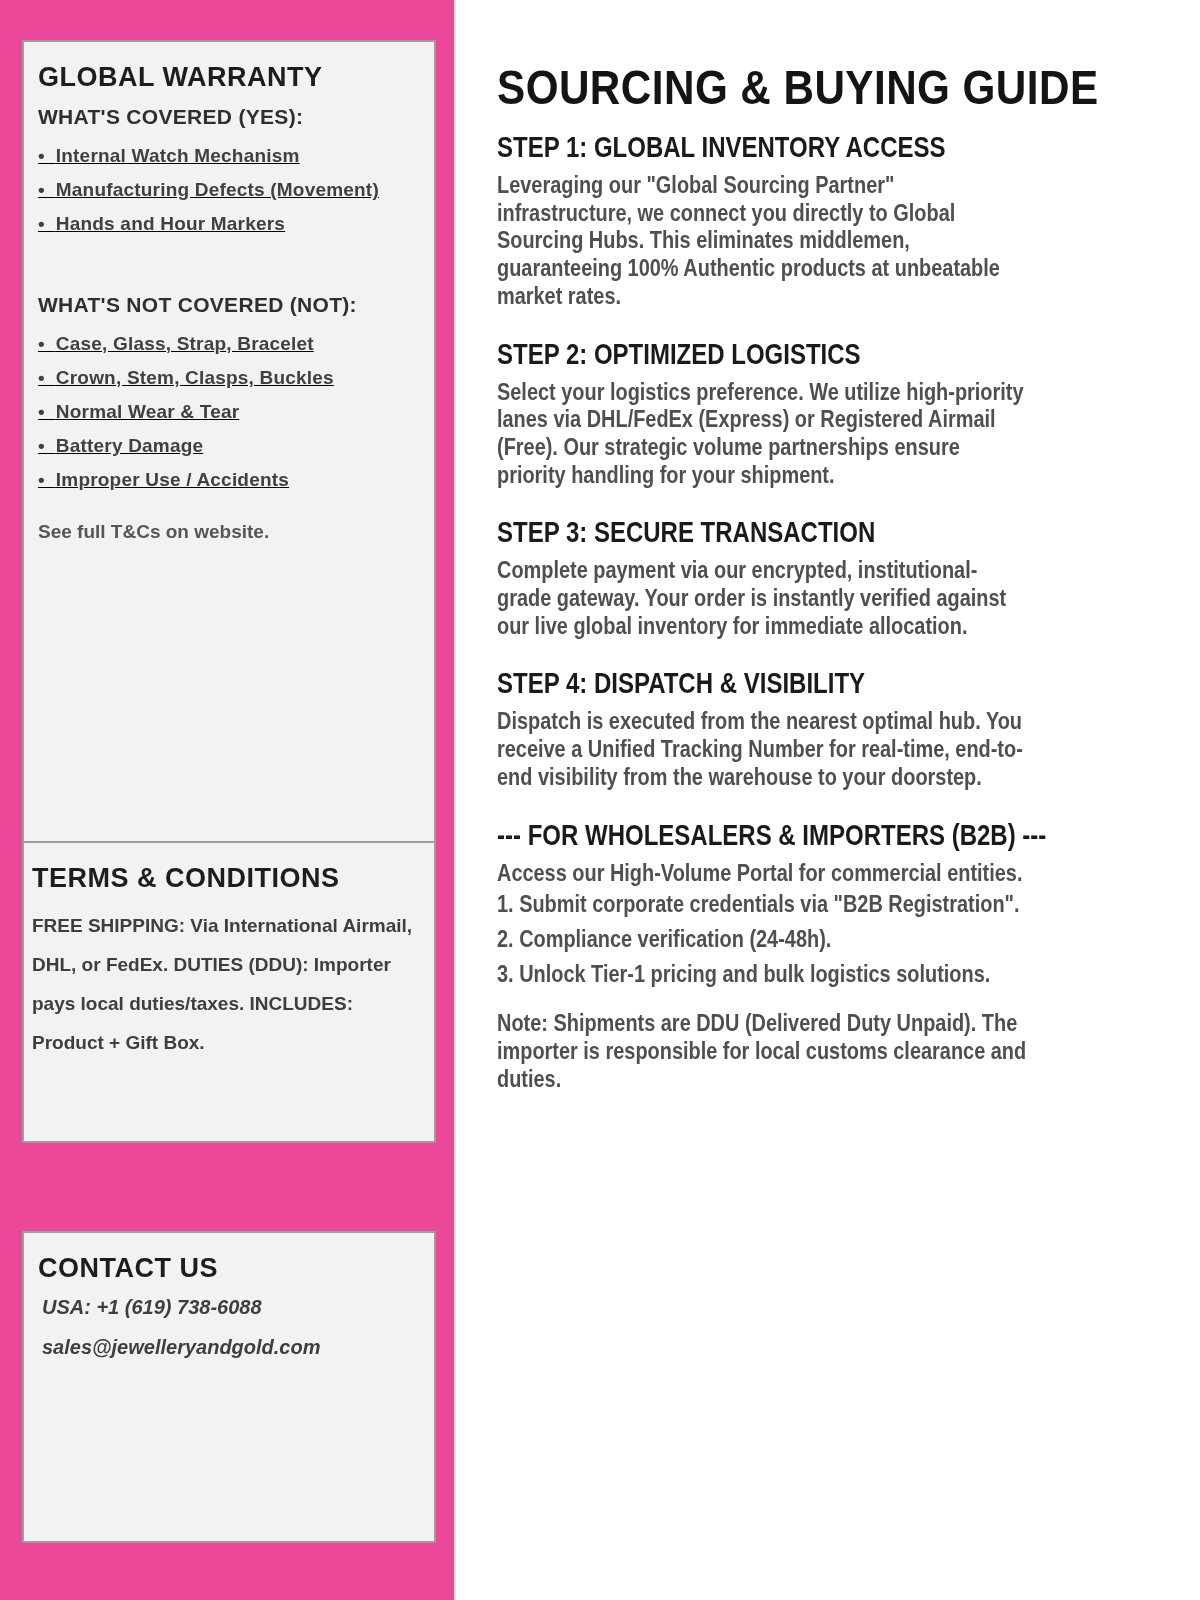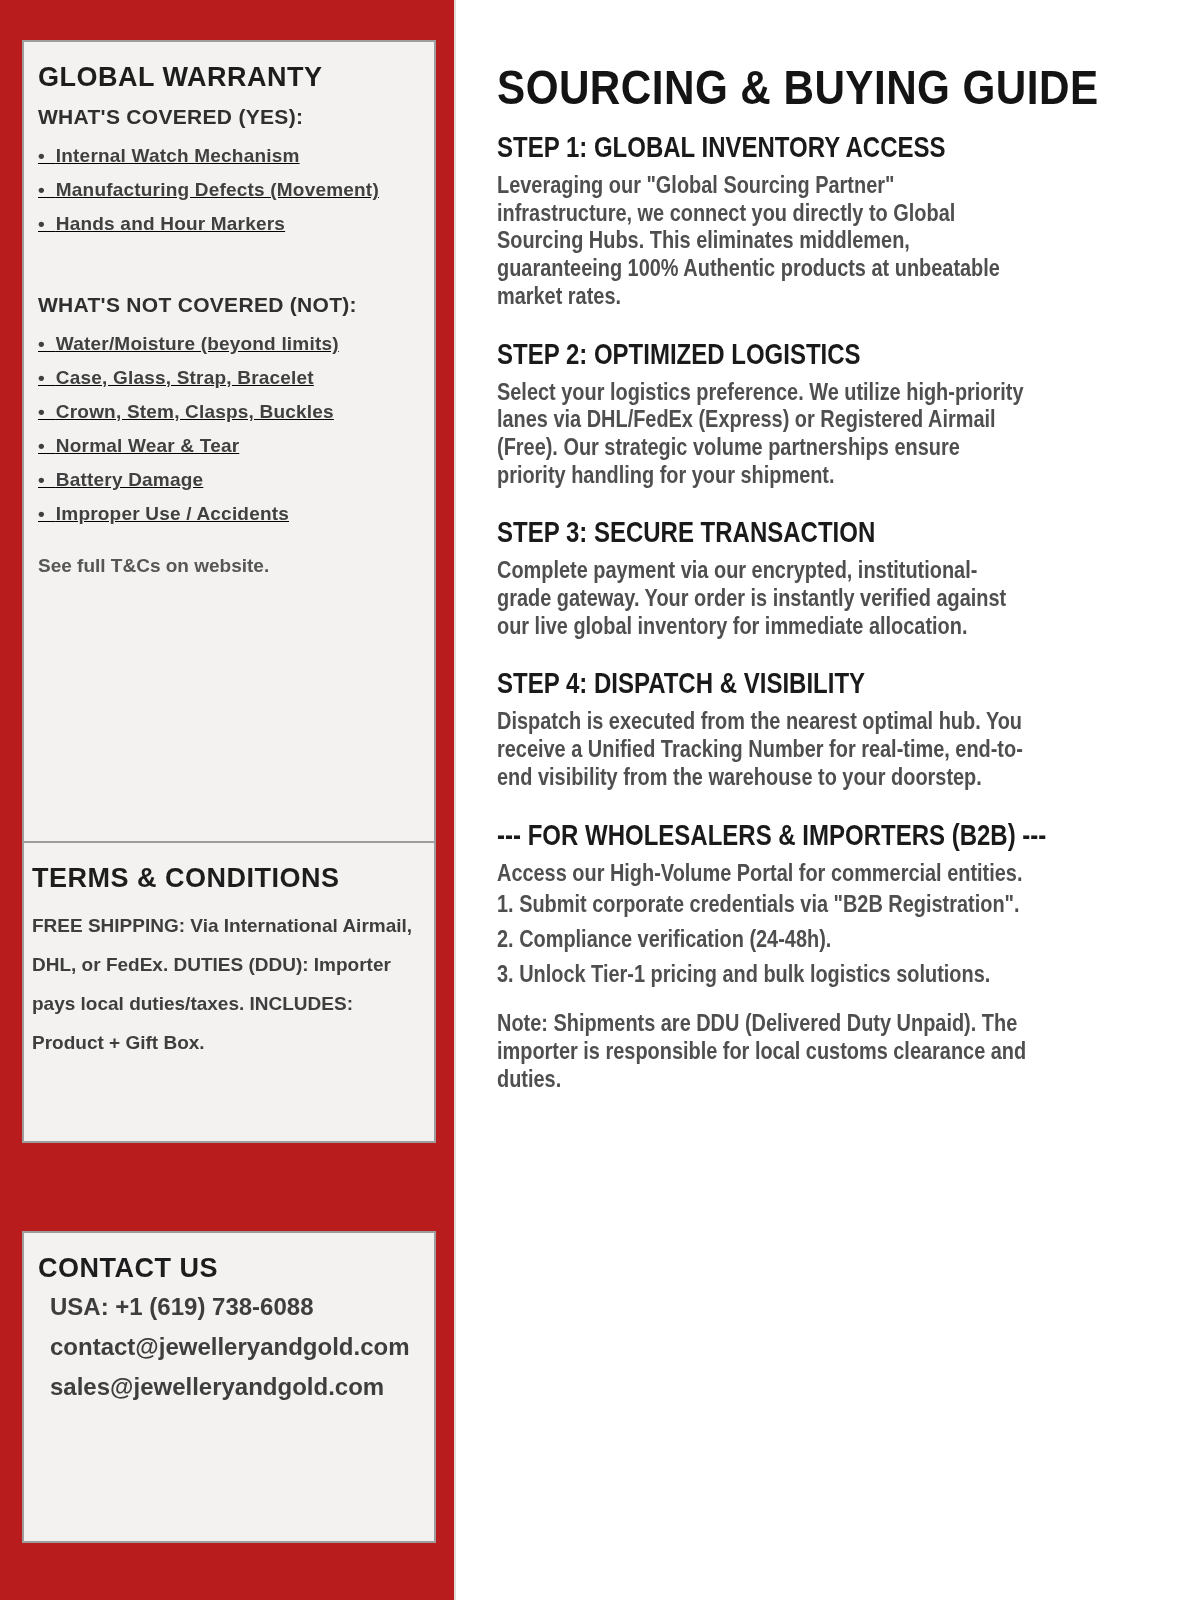--- a/index.html
+++ b/index.html
@@ -4,21 +4,21 @@
 <style>
   html,body{margin:0;padding:0;}
   body{
     width:1200px;height:1600px;position:relative;overflow:hidden;
     background:#ffffff;
     font-family:"Liberation Sans",sans-serif;
   }
   
   .sidebar{
     position:absolute;left:0;top:0;width:456px;height:1600px;
-    background:#b91c1c;border-right:2px solid #e0ded9;
+    background:#ec4899;border-right:2px solid #e0ded9;
     box-sizing:border-box;
   }
   .side-box{
     position:absolute;left:22px;width:414px;
     border:2px solid #9d9d9d;background:#f3f2f0;
     box-sizing:border-box;padding:20px 14px 0 14px;
   }
   .box-warranty{top:40px;height:803px;}
   .box-terms{top:841px;height:302px;padding-left:8px;}
   .box-contact{top:1231px;height:312px;}
@@ -37,22 +37,22 @@
   }
   ul.side-list li::before{content:"\2022\00a0\00a0";color:#404040;}
   .side-foot{
     font-size:19px;font-weight:bold;color:#565656;margin-top:24px;
   }
   .side-body{
     font-size:19px;font-weight:bold;color:#3e3e3e;
     line-height:39px;margin:4px 0 16px 0;
   }
   .contact-line{
-    font-size:24px;font-weight:bold;color:#3e3e3e;
-    margin:0 0 18px 12px;line-height:22px;
+    font-size:20px;font-weight:bold;color:#3e3e3e;
+    margin:0 0 18px 4px;line-height:22px;font-style:italic;
   }
   
   .main{
     position:absolute;left:456px;top:0;width:744px;height:1600px;
     background:#ffffff;
   }
   .main-title-wrap{
     position:absolute;left:0;top:60px;width:744px;
   }
   .main-title{
@@ -95,39 +95,37 @@
   <div class="side-box box-warranty">
     <div class="side-title">GLOBAL WARRANTY</div>
     <div class="side-subhead" style="margin-top:0">WHAT'S COVERED (YES):</div>
     <ul class="side-list">
       <li>Internal Watch Mechanism</li>
       <li>Manufacturing Defects (Movement)</li>
       <li>Hands and Hour Markers</li>
     </ul>
     <div class="side-subhead" style="margin-top:52px">WHAT'S NOT COVERED (NOT):</div>
     <ul class="side-list">
-      <li>Water/Moisture (beyond limits)</li>
       <li>Case, Glass, Strap, Bracelet</li>
       <li>Crown, Stem, Clasps, Buckles</li>
       <li>Normal Wear &amp; Tear</li>
       <li>Battery Damage</li>
       <li>Improper Use / Accidents</li>
     </ul>
     <div class="side-foot">See full T&amp;Cs on website.</div>
   </div>
 
   <div class="side-box box-terms">
     <div class="side-title">TERMS &amp; CONDITIONS</div>
     <div class="side-body">FREE SHIPPING: Via International Airmail, DHL, or FedEx.  DUTIES (DDU): Importer pays local duties/taxes.  INCLUDES: Product + Gift Box.</div>
   </div>
 
   <div class="side-box box-contact">
     <div class="side-title">CONTACT US</div>
     <div class="contact-line">USA: +1 (619) 738-6088</div>
-    <div class="contact-line">contact@jewelleryandgold.com</div>
     <div class="contact-line">sales@jewelleryandgold.com</div>
   </div>
 
 </div>
 
 <div class="main">
 
   <div class="main-title-wrap">
     <span class="main-title">SOURCING &amp; BUYING GUIDE</span>
   </div>

